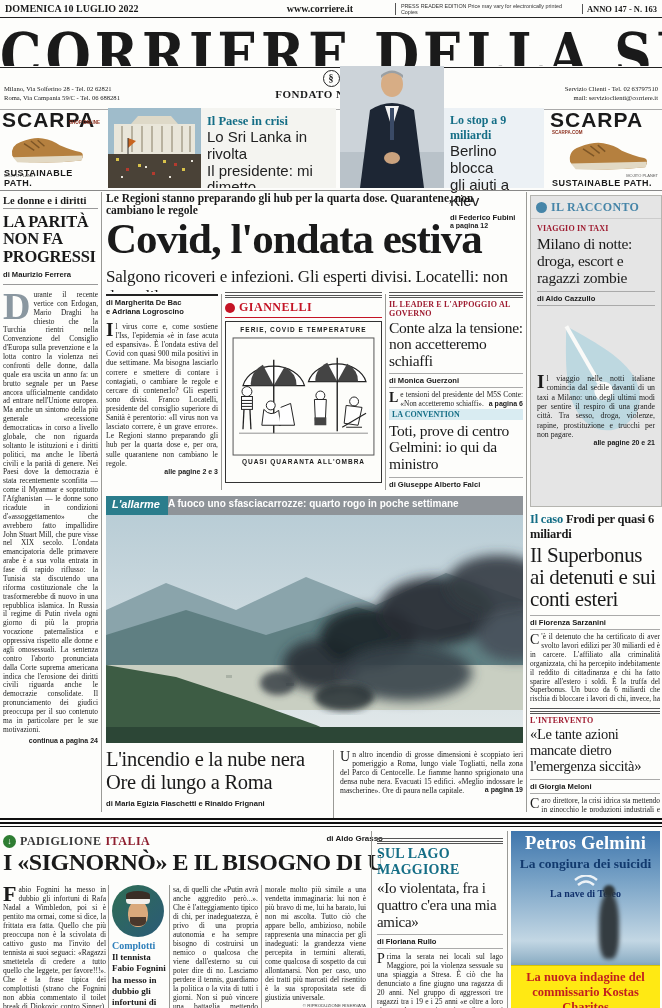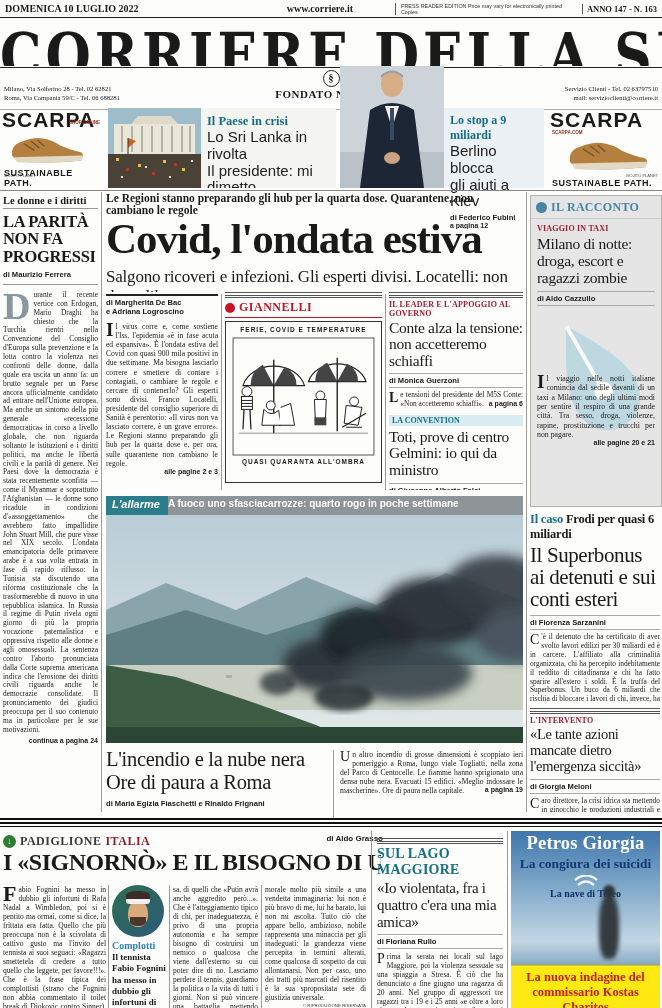--- a/index.html
+++ b/index.html
@@ -233,21 +233,21 @@
 
   <div class="abs" style="left:389px;top:292px;width:134px;height:198px;">
     <div class="rule4"></div>
     <div class="seclabel red" style="margin-top:2px;">IL LEADER E L'APPOGGIO AL GOVERNO</div>
     <div style="font-size:15.5px;line-height:1.05;margin-top:2px;letter-spacing:-.3px;">Conte alza la tensione: non accetteremo schiaffi</div>
     <div class="byline" style="border-top:1px solid #aaa;border-bottom:1px solid #aaa;padding:2px 0;margin:4px 0 3px;">di Monica Guerzoni</div>
     <div class="body">
       <span class="dc" style="font-size:14px;line-height:13px;">L</span><span>e tensioni del presidente del M5S Conte: «Non accetteremo schiaffi».</span>
       <span class="pageref" style="float:right;">a pagina 6</span>
     </div>
-    <div style="margin-top:6px;background:#d9ecf2;color:#156e86;font-weight:bold;font-size:8px;padding:1px 3px;">LA CONVENTION</div>
+    <div style="background:#d9ecf2;color:#156e86;font-weight:bold;font-size:8px;padding:1px 3px;">LA CONVENTION</div>
     <div style="font-size:15.5px;line-height:1.08;margin-top:3px;letter-spacing:-.3px;">
       <div>Toti, prove di centro</div>
         <div>Gelmini: io qui da ministro</div>
     </div>
     <div class="byline" style="border-top:1px solid #aaa;border-bottom:1px solid #aaa;padding:2px 0;margin:4px 0 3px;">di Giuseppe Alberto Falci</div>
 
   </div>
 
   <div class="abs" style="left:106px;top:496px;width:417px;height:247px;">
     <div class="capbar">
@@ -293,21 +293,21 @@
         <ellipse cx="172" cy="168" rx="18" ry="12" fill="#31383f" opacity=".8"></ellipse>
         <ellipse cx="238" cy="182" rx="30" ry="14" fill="#272e34" opacity=".85"></ellipse>
       </g>
     </svg>
   </div>
 
   <div class="abs" style="left:106px;top:748px;width:417px;height:84px;">
     <div class="abs" style="left:0;top:0;width:222px;">
       <div style="font-size:20.5px;font-weight:normal;line-height:1.12;letter-spacing:-.3px;">
         <div>L'incendio e la nube nera</div>
-          <div>Ore di paura a Roma</div>
+          <div>Ore di lungo a Roma</div>
       </div>
       <div class="byline" style="margin-top:5px;">di Maria Egizia Fiaschetti e Rinaldo Frignani</div>
     </div>
     <div class="vrule" style="left:227px;top:2px;height:76px;"></div>
     <div class="abs" style="left:234px;top:2px;width:183px;">
       <div class="body" style="font-size:7.6px;">
         <span class="dc" style="font-size:14px;line-height:13px;font-weight:normal;">U</span><span>n altro incendio di grosse dimensioni è scoppiato ieri pomeriggio a Roma, lungo viale Togliatti, nella zona del Parco di Centocelle. Le fiamme hanno sprigionato una densa nube nera. Evacuati 15 edifici. «Meglio indossare le mascherine». Ore di paura nella capitale.</span>
         <span class="pageref" style="display:inline;float:right;">a pagina 19</span>
       </div>
     </div>
@@ -400,21 +400,21 @@
     <div style="font-size:15px;line-height:1.12;margin-top:2px;letter-spacing:-.3px;">«Io violentata, fra i quattro c'era una mia amica»</div>
     <div class="byline" style="border-top:1px solid #aaa;border-bottom:1px solid #aaa;padding:2px 0;margin:4px 0 3px;">di Floriana Rullo</div>
     <div class="body" style="font-size:7.5px;">
       <span class="dc" style="font-size:14px;line-height:13px;font-weight:normal;">P</span><span>rima la serata nei locali sul lago Maggiore, poi la violenza sessuale su una spiaggia a Stresa. È ciò che ha denunciato a fine giugno una ragazza di 20 anni. Nel gruppo di aggressori tre ragazzi tra i 19 e i 25 anni «e oltre a loro c'era anche una mia amica». Sono stati tutti identificati e sentiti dal pm.</span>
     </div>
     <div class="pageref">a pagina  17</div>
   </div>
   <div class="vrule" style="left:507px;top:831px;height:177px;"></div>
 
   <div class="abs" style="left:511px;top:831px;width:149px;height:177px;background:linear-gradient(to bottom,#3f76ad 0,#7da6c8 30%,#c3d7e4 62%,#8fb0c6 74%,#6f93ad 78%);">
-    <div style="color:#fff;font-weight:bold;font-size:18.5px;text-align:center;margin-top:2px;letter-spacing:.2px;">Petros Giorgia</div>
+    <div style="color:#fff;font-weight:bold;font-size:18.5px;text-align:center;margin-top:2px;letter-spacing:.2px;">Petros Gelmini</div>
     <div style="color:#123a6e;font-weight:bold;font-size:13.5px;text-align:center;margin-top:2px;">La congiura dei suicidi</div>
     <svg width="26" height="12" viewBox="0 0 26 12" style="display:block;margin:3px auto 0;">
       <path d="M2,5 Q13,-4 24,5" fill="none" stroke="#eef3f7" stroke-width="2.4"></path>
       <path d="M5,10 Q13,3 21,10" fill="none" stroke="#eef3f7" stroke-width="2.4"></path>
     </svg>
     <div style="color:#10306b;font-weight:bold;font-size:10px;text-align:center;margin-top:1px;">La nave di Teseo</div>
     <div style="position:absolute;left:88px;top:62px;width:20px;height:66px;background:#343c41;border-radius:45% 45% 35% 35%;filter:blur(2px);"></div>
     <div style="position:absolute;left:92px;top:54px;width:12px;height:12px;background:#2c3438;border-radius:50%;filter:blur(1.5px);"></div>
     <div style="position:absolute;left:0;bottom:0;width:100%;height:42px;background:#ffe913;text-align:center;border-top:1px solid #d8c400;">
       <div style="color:#c21f1f;font-weight:bold;font-size:12.5px;margin-top:4px;">La nuova indagine del</div>

